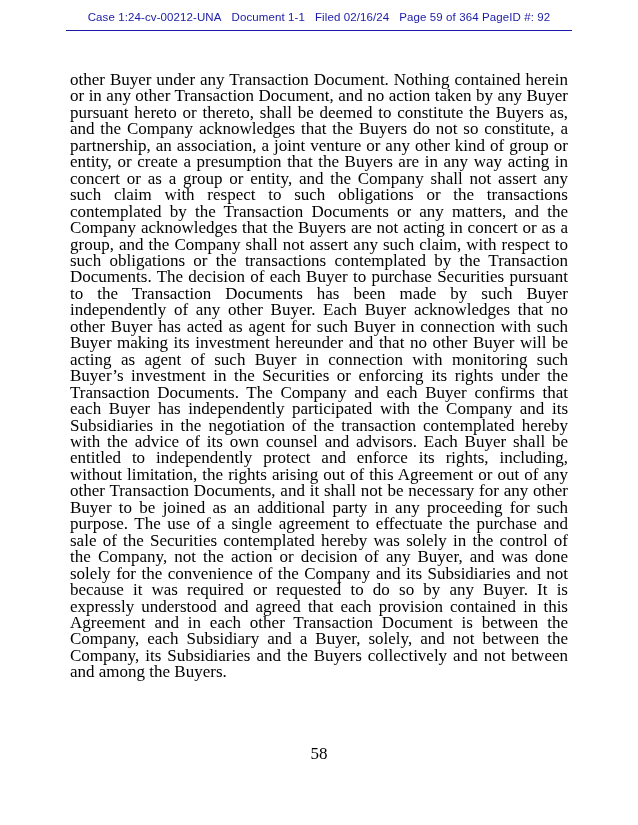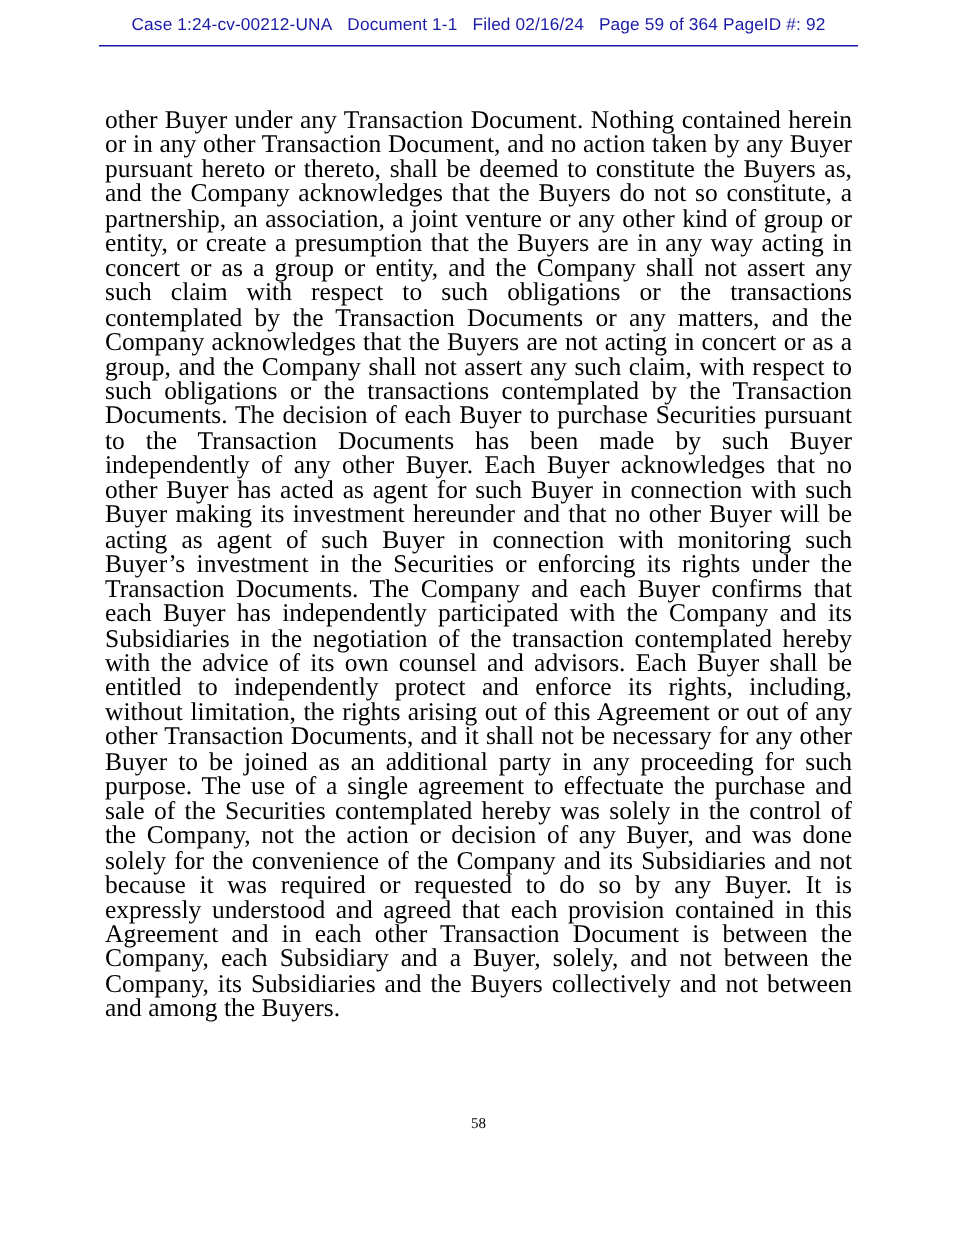--- a/index.html
+++ b/index.html
@@ -66,21 +66,21 @@
     text-align: center;
     font-size: 12.1px;
     font-style: italic;
   }
   .page-number {
     position: absolute;
     top: 744px;
     left: 0;
     width: 638px;
     text-align: center;
-    font-size: 10px;
+    font-size: 17px;
   }
 </style>
 </head>
 <body>
 
 <div class="page">
 
   <div class="header-stamp">
     <span>Case 1:24-cv-00212-UNA</span><span>Document 1-1</span><span>Filed 02/16/24</span><span>Page 59 of 364 PageID #: 92</span>
   </div>

